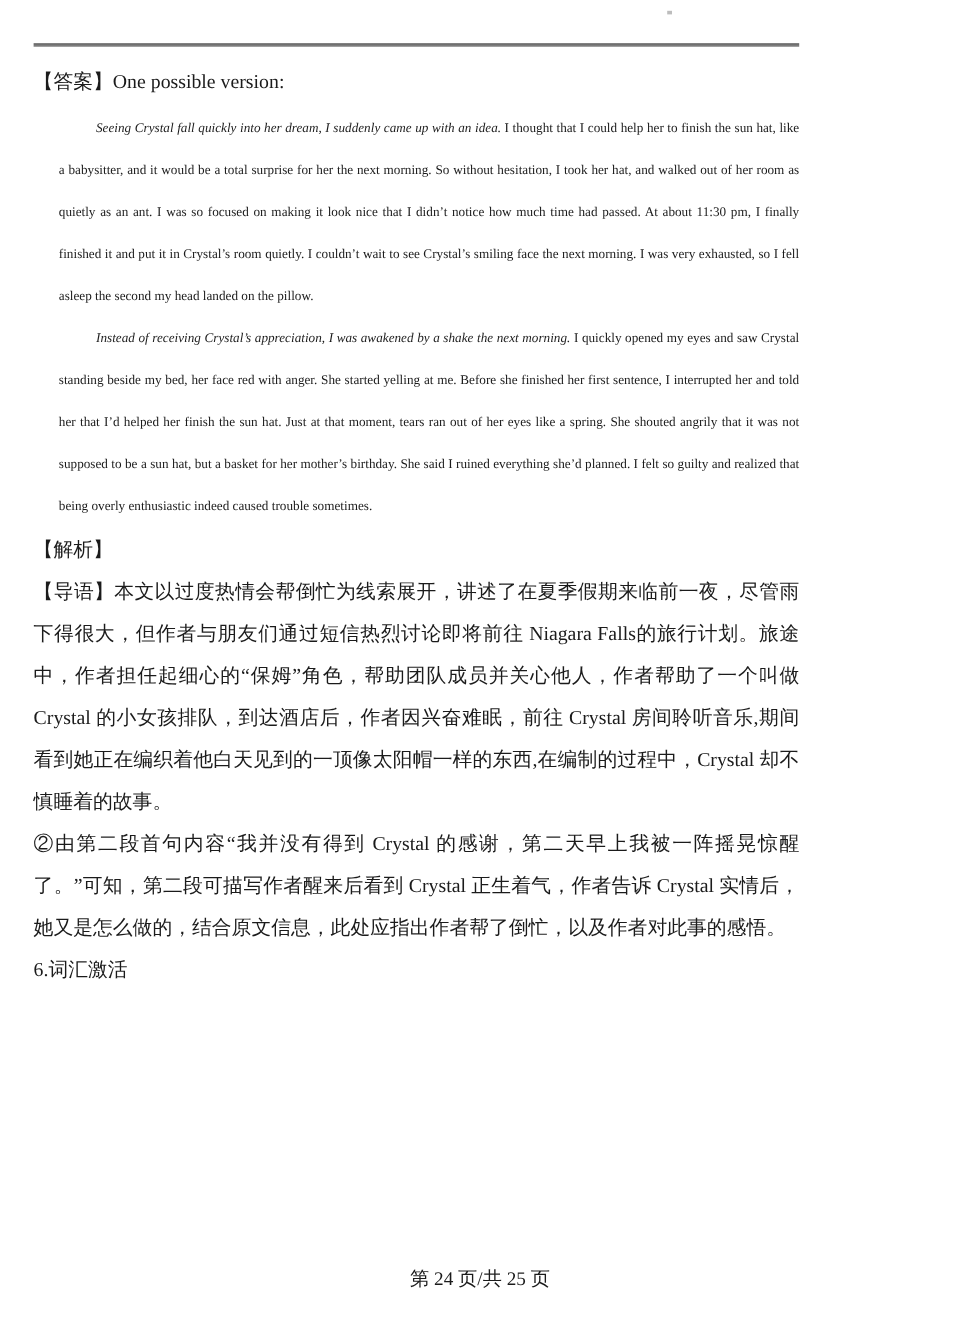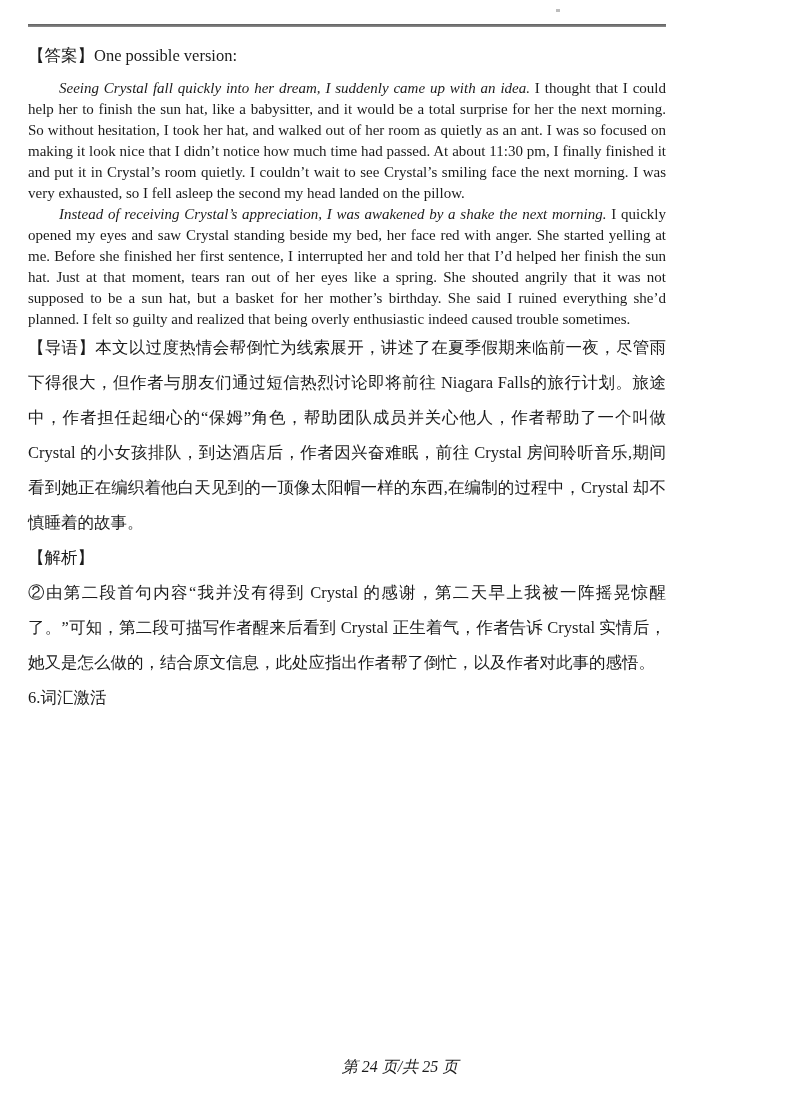--- a/index.html
+++ b/index.html
@@ -10,21 +10,21 @@
   body {
     width: 800px;
     height: 1118px;
     position: relative;
     overflow: hidden;
     font-family: "Liberation Serif", "DejaVu Serif", serif;
     color: #1b1b1b;
   }
   .page {
     position: relative;
-    padding: 24px 30px 0 28px;
+    padding: 36px 30px 0 28px;
     box-sizing: border-box;
     width: 696px;
   }
   .scan-speck {
     position: absolute;
     left: 556px;
     top: 9px;
     width: 4px;
     height: 3px;
     background: #9a9a9a;
@@ -37,22 +37,23 @@
   }
   p {
     margin: 0;
     text-align: justify;
   }
   .answer-line {
     font-size: 16.5px;
     line-height: 35px;
   }
   .eng {
-    font-size: 15px;
-    line-height: 21px;
+    font-size: 11px;
+    line-height: 35px;
+    margin-left: 21px;
   }
   .eng-indent {
     text-indent: 31px;
   }
   .lead-italic {
     font-style: italic;
   }
   .chn {
     font-size: 16.5px;
     line-height: 35px;
@@ -62,41 +63,40 @@
   }
   .footer {
     position: absolute;
     left: 0;
     right: 0;
     top: 1052px;
     text-align: center;
     font-size: 16px;
     line-height: 30px;
     color: #1b1b1b;
-    font-style: italic;
   }
 </style>
 </head>
 <body>
 
 <div class="scan-speck"></div>
 
 <div class="page">
 
   <div class="top-divider"></div>
 
   <p class="answer-line"><span>【答案】</span><span>One possible version:</span></p>
 
   <p class="eng eng-indent first-eng"><span class="lead-italic">Seeing Crystal fall quickly into her dream, I suddenly came up with an idea.</span><span> I thought that I could help her to finish the sun hat, like a babysitter, and it would be a total surprise for her the next morning. So without hesitation, I took her hat, and walked out of her room as quietly as an ant. I was so focused on making it look nice that I didn’t notice how much time had passed. At about 11:30 pm, I finally finished it and put it in Crystal’s room quietly. I couldn’t wait to see Crystal’s smiling face the next morning. I was very exhausted, so I fell asleep the second my head landed on the pillow.</span></p>
 
   <p class="eng eng-indent"><span class="lead-italic">Instead of receiving Crystal’s appreciation, I was awakened by a shake the next morning.</span><span> I quickly opened my eyes and saw Crystal standing beside my bed, her face red with anger. She started yelling at me. Before she finished her first sentence, I interrupted her and told her that I’d helped her finish the sun hat. Just at that moment, tears ran out of her eyes like a spring. She shouted angrily that it was not supposed to be a sun hat, but a basket for her mother’s birthday. She said I ruined everything she’d planned. I felt so guilty and realized that being overly enthusiastic indeed caused trouble sometimes.</span></p>
 
+  <p class="chn"><span>【解析】</span></p>
+
   <p class="chn"><span>【导语】</span><span>本文以过度热情会帮倒忙为线索展开，讲述了在夏季假期来临前一夜，尽管雨下得很大，但作者与朋友们通过短信热烈讨论即将前往 Niagara Falls的旅行计划。旅途中，作者担任起细心的“保姆”角色，帮助团队成员并关心他人，作者帮助了一个叫做 Crystal 的小女孩排队，到达酒店后，作者因兴奋难眠，前往 Crystal 房间聆听音乐,期间看到她正在编织着他白天见到的一顶像太阳帽一样的东西,在编制的过程中，Crystal 却不慎睡着的故事。</span></p>
-
-  <p class="chn"><span>【解析】</span></p>
 
 
 
   <p class="chn"><span>②由第二段首句内容“我并没有得到 Crystal 的感谢，第二天早上我被一阵摇晃惊醒了。”可知，第二段可描写作者醒来后看到 Crystal 正生着气，作者告诉 Crystal 实情后，她又是怎么做的，结合原文信息，此处应指出作者帮了倒忙，以及作者对此事的感悟。</span></p>
 
 
   <p class="chn"><span>6.词汇激活</span></p>
 
 
 </div>

